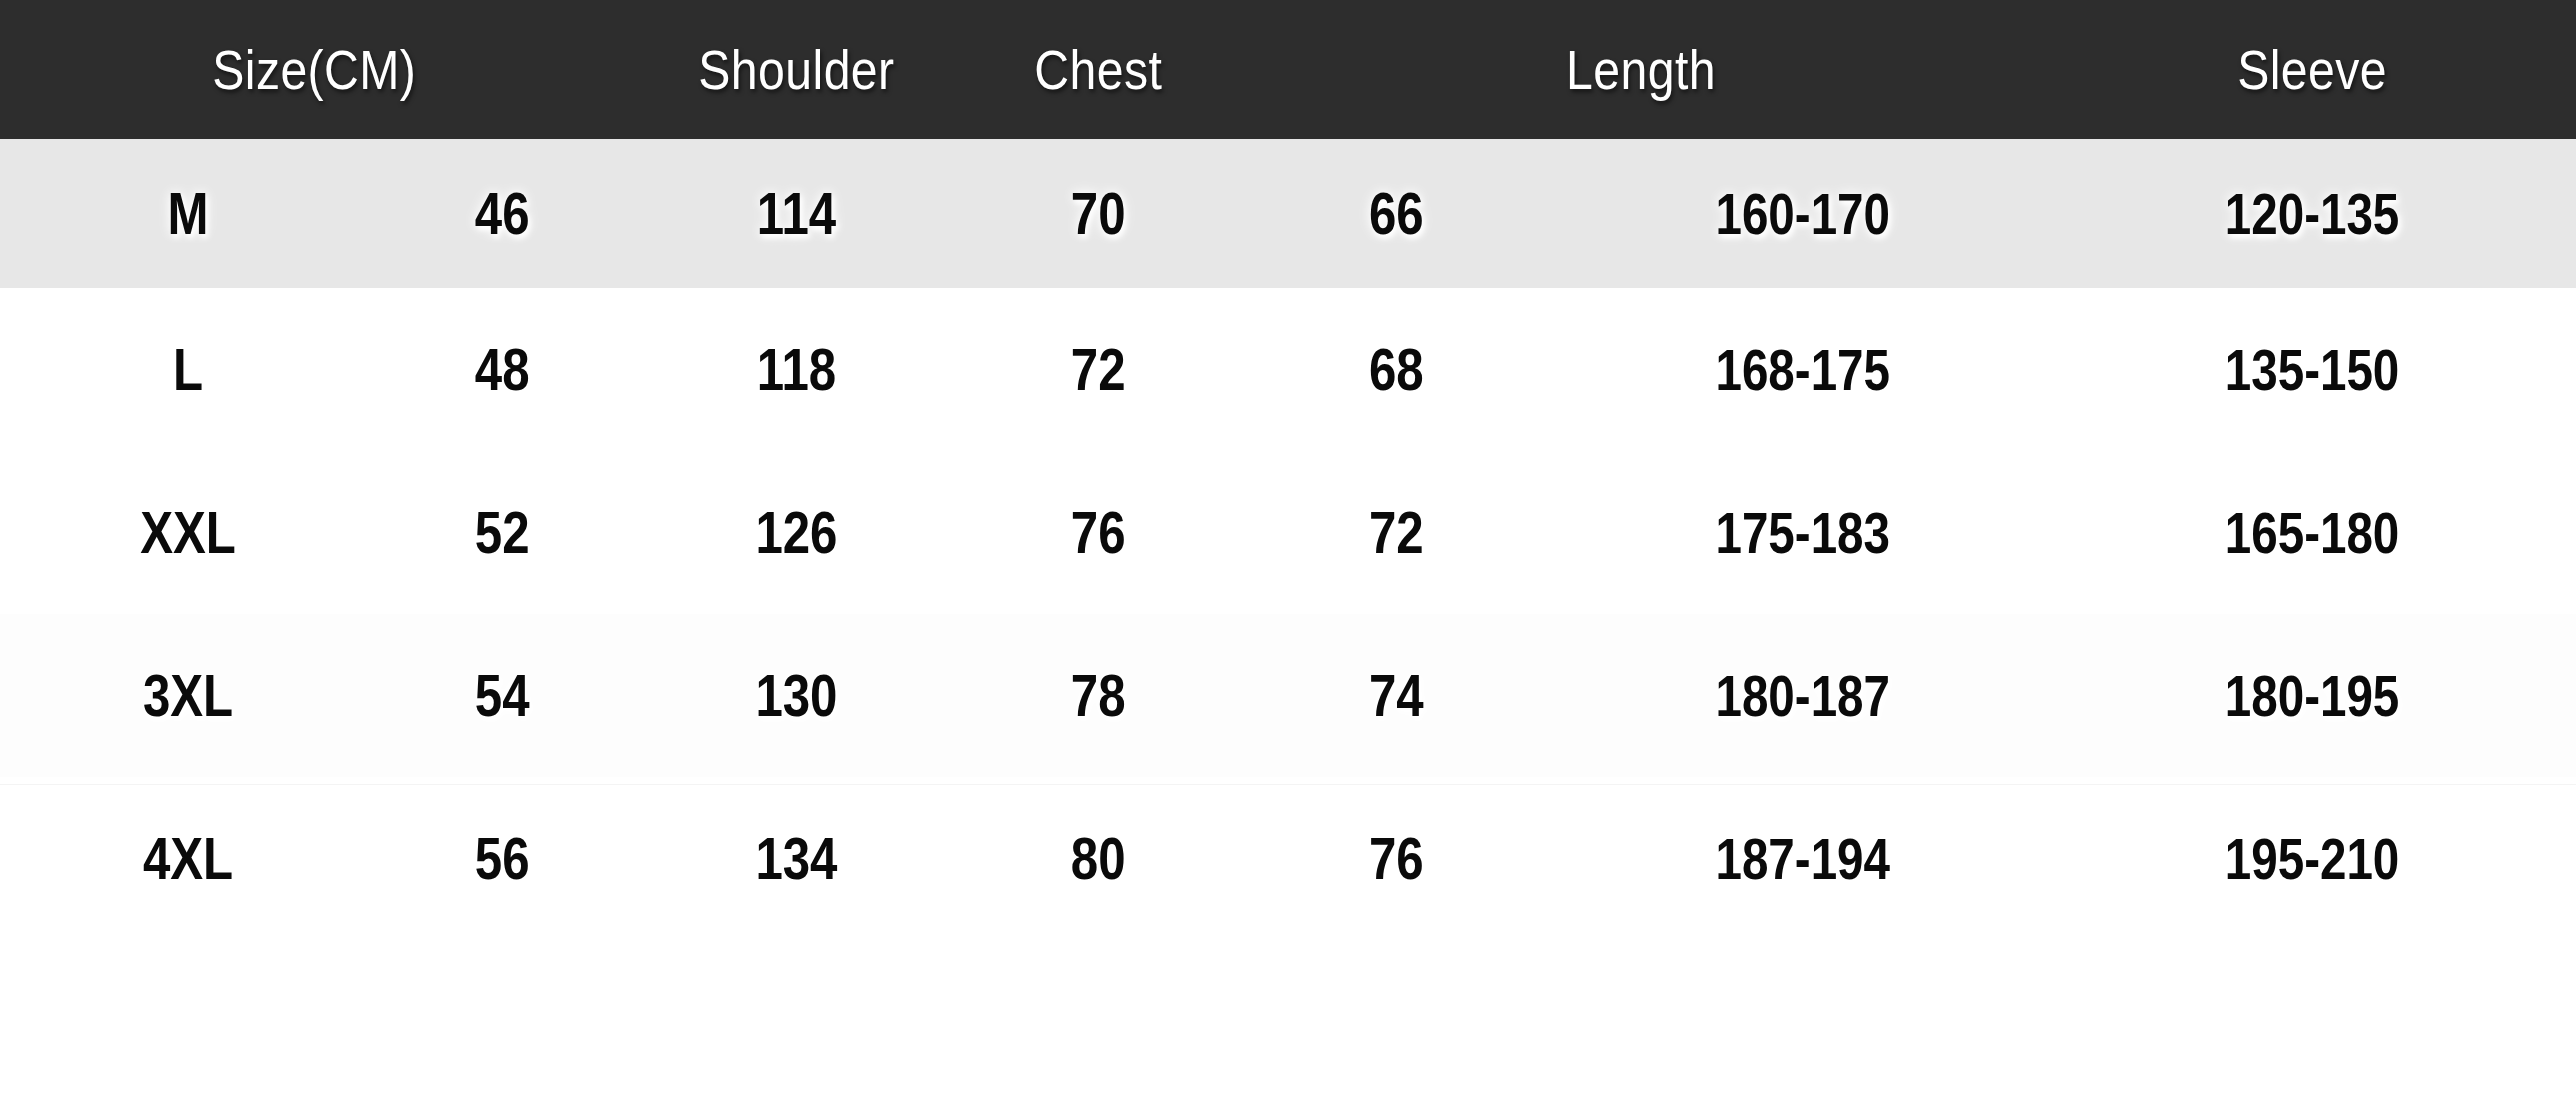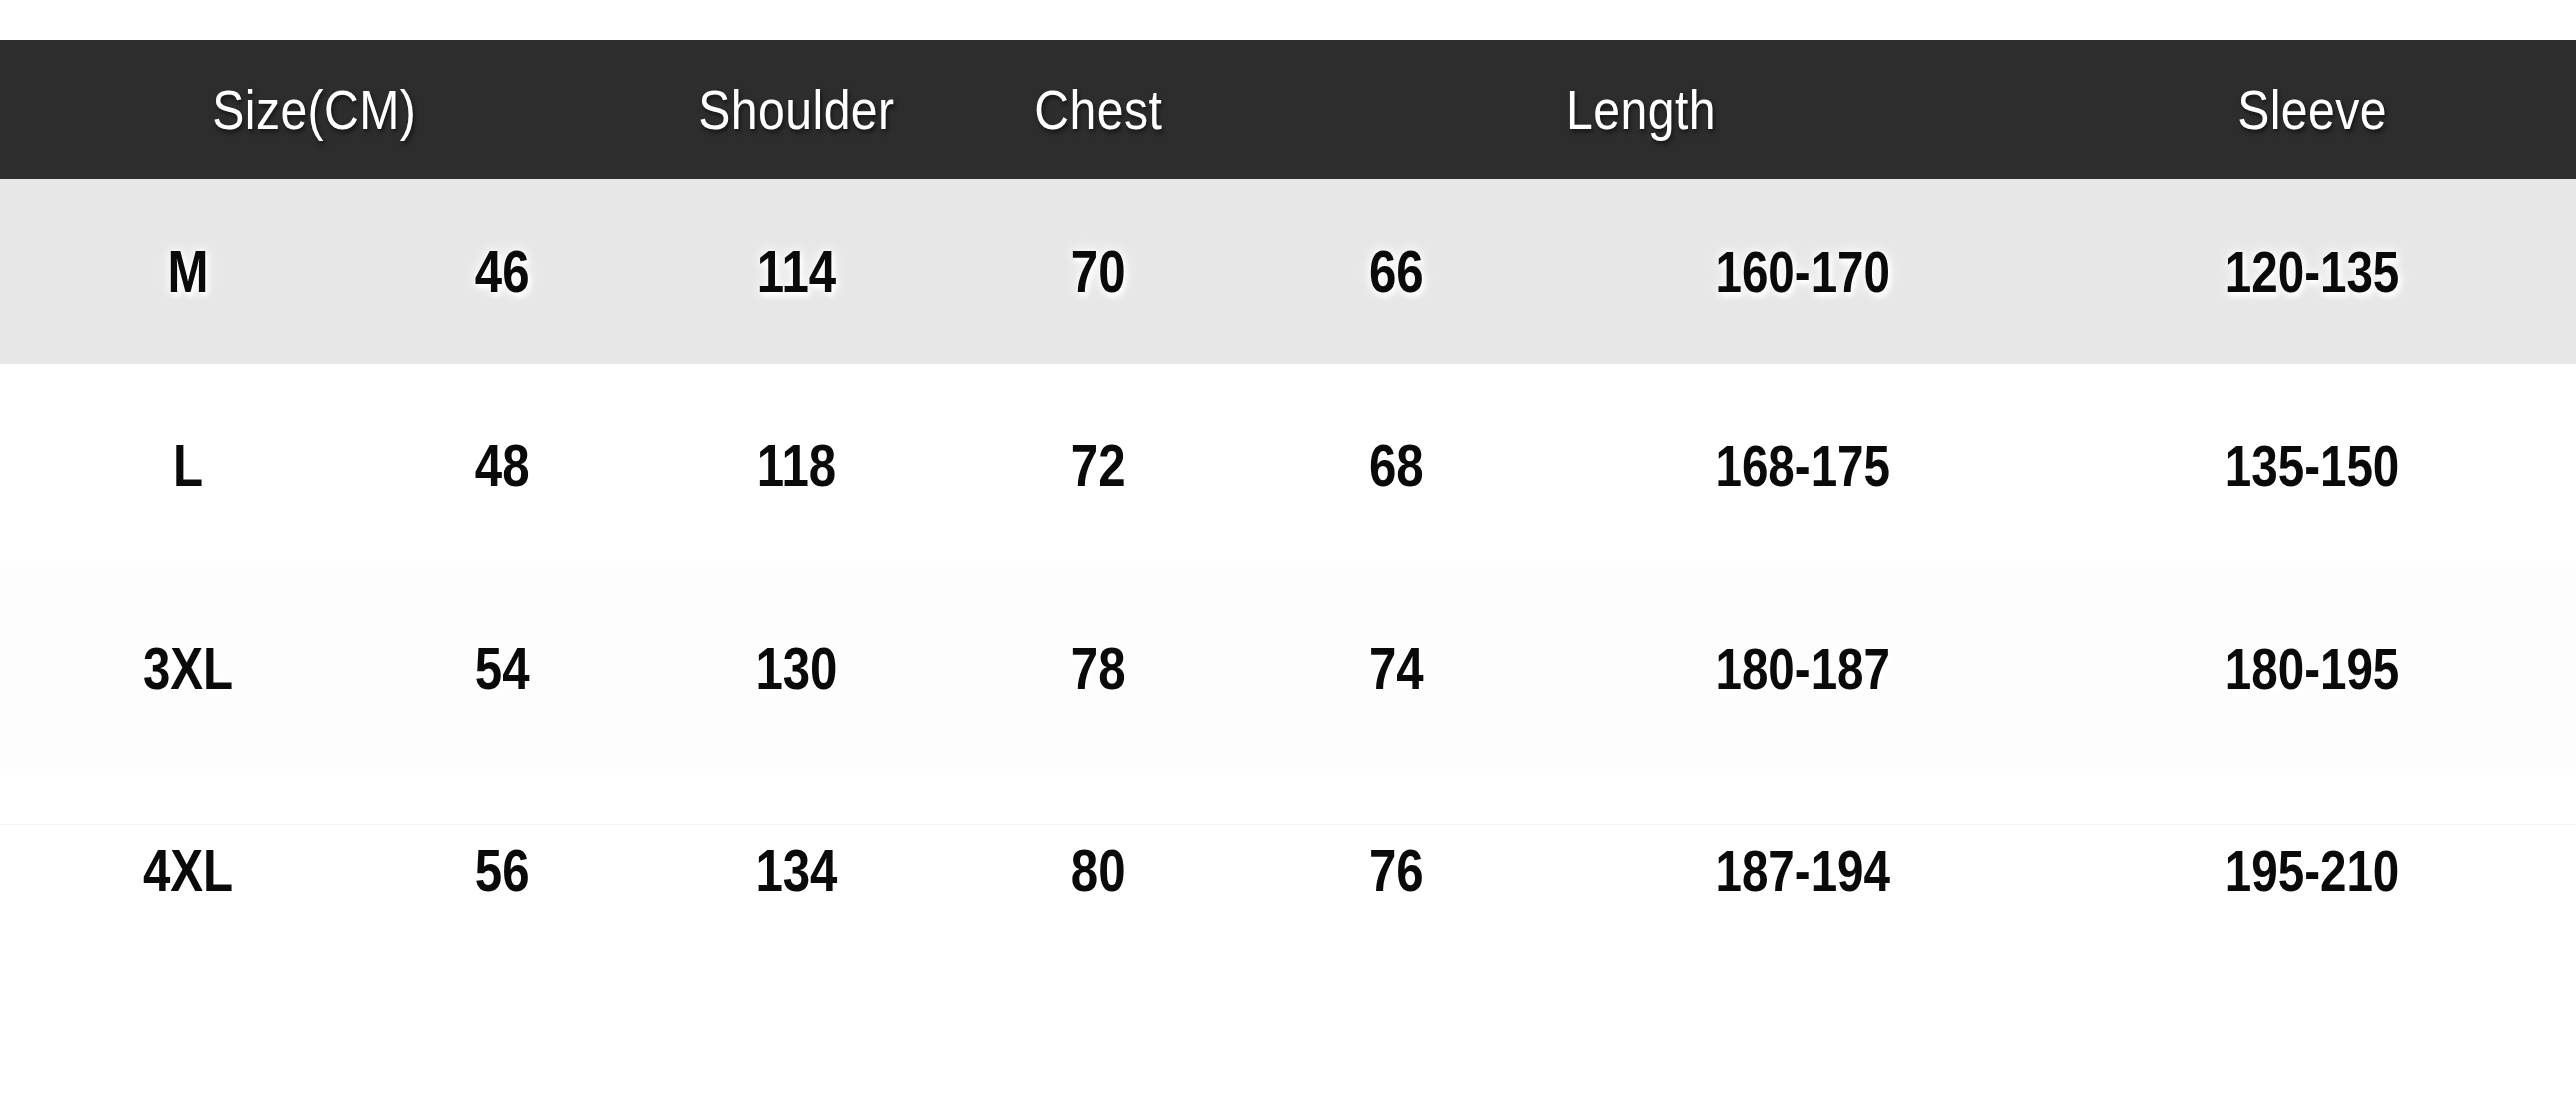--- a/index.html
+++ b/index.html
@@ -9,21 +9,20 @@
     background: #ffffff;
   }
 
   #size-chart {
     position: relative;
     width: 2576px;
     height: 932px;
     background: #1d4ed8;
     font-family: "Liberation Sans", "DejaVu Sans", sans-serif;
     overflow: hidden;
-    margin-top: 40px;
     -webkit-font-smoothing: antialiased;
   }
 
   .chart-table {
     width: 100%;
     height: 100%;
     border-collapse: collapse;
     table-layout: fixed;
   }
 
@@ -127,20 +126,29 @@
         <td class="data-cell">L</td>
         <td class="data-cell">48</td>
         <td class="data-cell">118</td>
         <td class="data-cell">72</td>
         <td class="data-cell">68</td>
         <td class="data-cell cell-range">168-175</td>
         <td class="data-cell cell-range">135-150</td>
       </tr>
 
 
+      <tr class="data-row row-shade-none">
+        <td class="data-cell">XXL</td>
+        <td class="data-cell">52</td>
+        <td class="data-cell">126</td>
+        <td class="data-cell">76</td>
+        <td class="data-cell">72</td>
+        <td class="data-cell cell-range">175-183</td>
+        <td class="data-cell cell-range">165-180</td>
+      </tr>
 
       <tr class="data-row row-shade-faint">
         <td class="data-cell">3XL</td>
         <td class="data-cell">54</td>
         <td class="data-cell">130</td>
         <td class="data-cell">78</td>
         <td class="data-cell">74</td>
         <td class="data-cell cell-range">180-187</td>
         <td class="data-cell cell-range">180-195</td>
       </tr>

